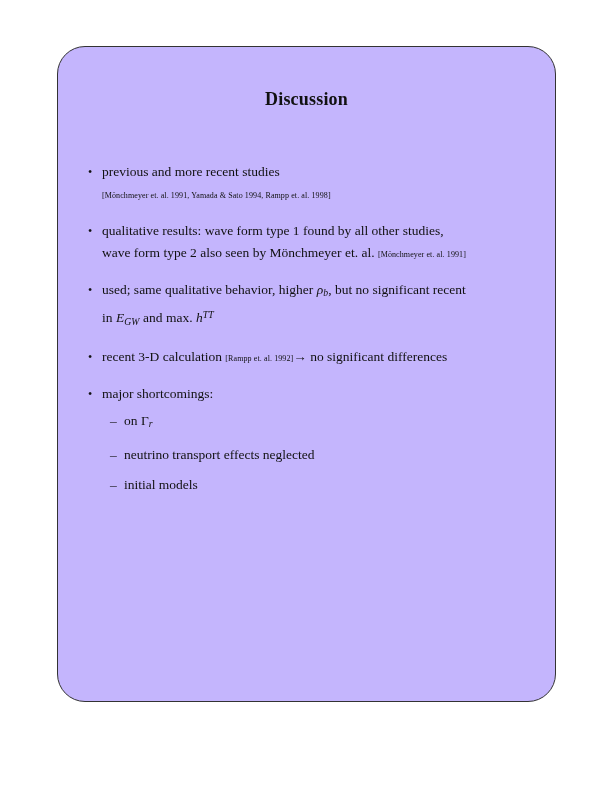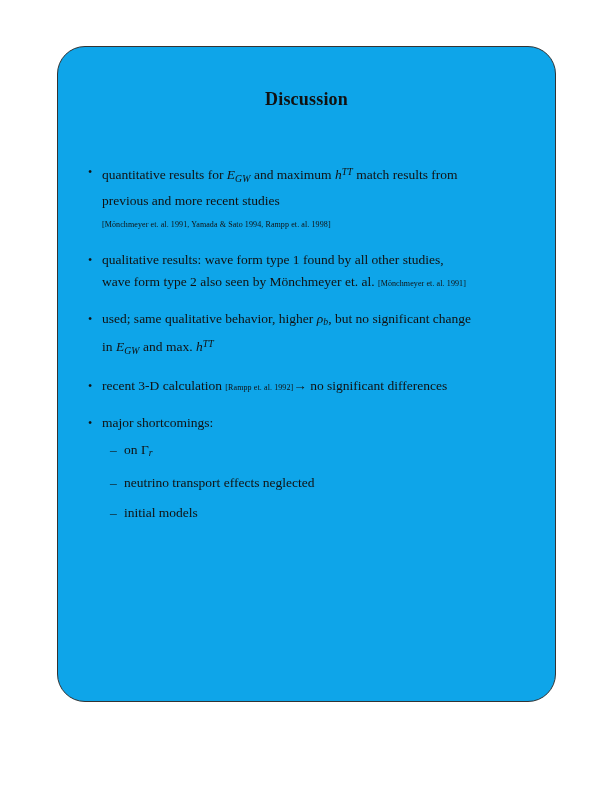--- a/index.html
+++ b/index.html
@@ -16,21 +16,21 @@
     overflow: hidden;
   }
   .frame {
     position: absolute;
     left: 57px;
     top: 46px;
     width: 497px;
     height: 654px;
     border: 1px solid #333333;
     border-radius: 28px;
-    background: #0ea5e9;
+    background: #c4b5fd;
     box-sizing: content-box;
   }
   .title {
     margin: 40px 0 0 0;
     font-size: 18px;
     line-height: 24px;
     font-weight: bold;
     text-align: center;
     letter-spacing: 0.2px;
   }
@@ -83,32 +83,31 @@
   }
 </style>
 </head>
 <body>
 
 <div class="frame">
   <h1 class="title">Discussion</h1>
   <div class="content">
       <div class="bullet-item">
         <span class="marker bullet-dot">•</span>
-        <div class="line"><span class="seg-t">quantitative results for </span><span class="seg-m">E</span><span class="seg-msub">GW</span><span class="seg-t"> and maximum </span><span class="seg-m">h</span><span class="seg-msup">TT</span><span class="seg-t"> match results from</span></div>
         <div class="line"><span class="seg-t">previous and more recent studies</span></div>
         <div class="line"><span class="seg-c">[Mönchmeyer et. al. 1991, Yamada &amp; Sato 1994, Rampp et. al. 1998]</span></div>
       </div>
       <div class="bullet-item">
         <span class="marker bullet-dot">•</span>
         <div class="line"><span class="seg-t">qualitative results: wave form type 1 found by all other studies,</span></div>
         <div class="line"><span class="seg-t">wave form type 2 also seen by Mönchmeyer et. al. </span><span class="seg-c">[Mönchmeyer et. al. 1991]</span></div>
       </div>
       <div class="bullet-item">
         <span class="marker bullet-dot">•</span>
-        <div class="line"><span class="seg-t">used; same qualitative behavior, higher </span><span class="seg-m">ρ</span><span class="seg-msub">b</span><span class="seg-t">, but no significant change</span></div>
+        <div class="line"><span class="seg-t">used; same qualitative behavior, higher </span><span class="seg-m">ρ</span><span class="seg-msub">b</span><span class="seg-t">, but no significant recent</span></div>
         <div class="line"><span class="seg-t">in </span><span class="seg-m">E</span><span class="seg-msub">GW</span><span class="seg-t"> and max. </span><span class="seg-m">h</span><span class="seg-msup">TT</span></div>
       </div>
       <div class="bullet-item">
         <span class="marker bullet-dot">•</span>
         <div class="line"><span class="seg-t">recent 3-D calculation </span><span class="seg-c">[Rampp et. al. 1992]</span><span class="seg-t">→ no significant differences</span></div>
       </div>
       <div class="bullet-item">
         <span class="marker bullet-dot">•</span>
         <div class="line"><span class="seg-t">major shortcomings:</span></div>
         <div class="subitems">

